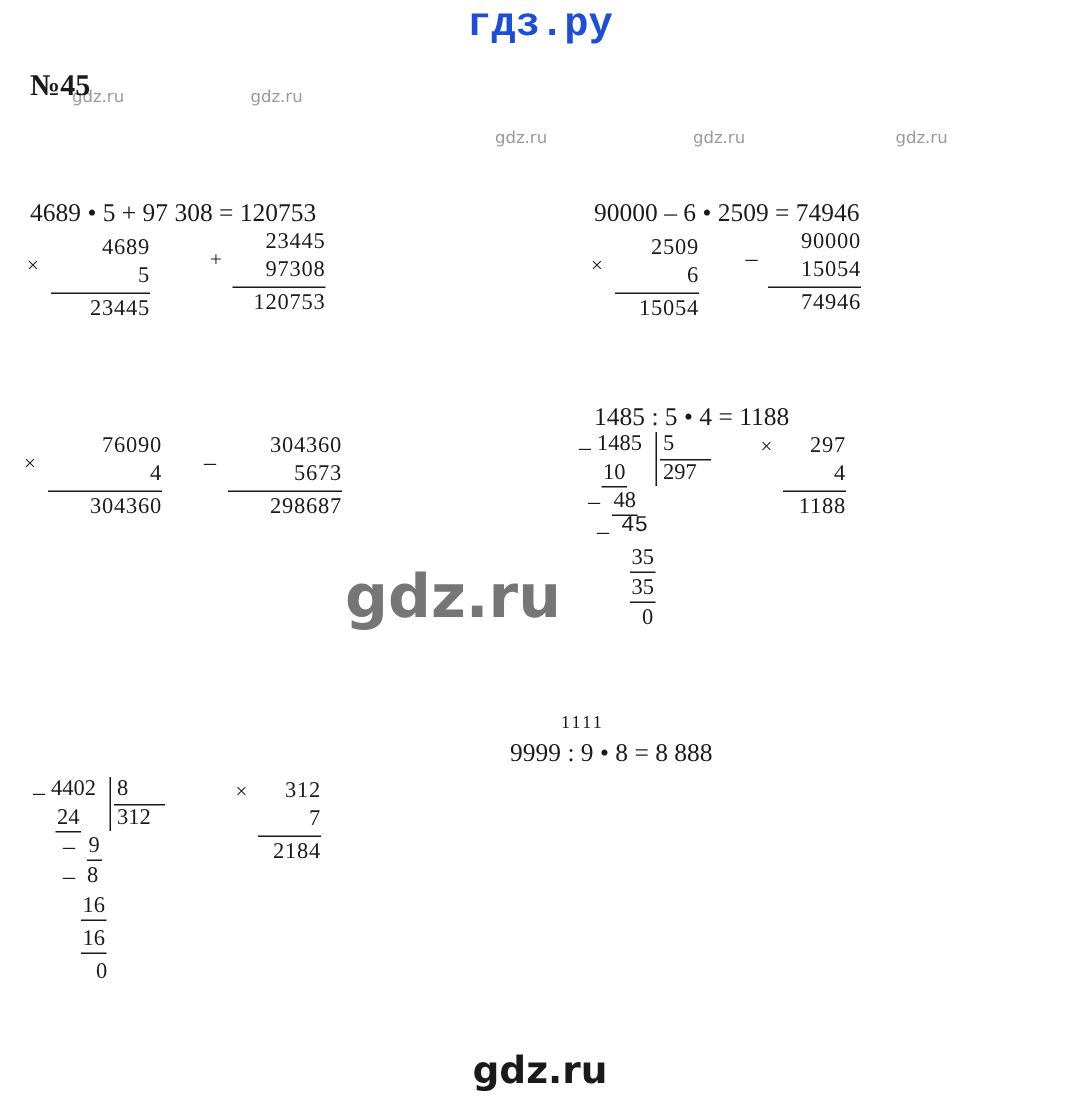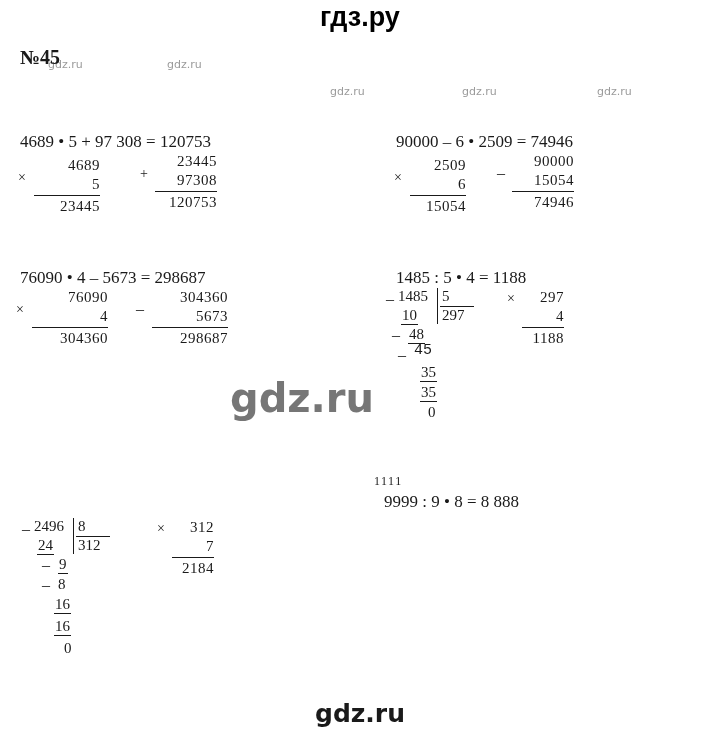--- a/index.html
+++ b/index.html
@@ -19,24 +19,24 @@
     position: relative;
     width: 720px;
     height: 740px;
   }
   
   .wm-top {
     position: absolute;
     left: 0; right: 0;
     top: 2px;
     text-align: center;
-    font-family: Liberation Sans, sans-serif;
+    font-family: Liberation Mono, monospace;
     font-weight: bold;
     font-size: 27px;
-    color: #000000;
+    color: #1d4ed8;
     letter-spacing: 0px;
   }
   .wm-bottom {
     position: absolute;
     left: 0; right: 0;
     bottom: 12px;
     text-align: center;
     font-family: "DejaVu Sans", sans-serif;
     font-weight: bold;
     font-size: 25px;
@@ -124,24 +124,23 @@
   <div class="wm-small" style="left:330px; top:85px;">gdz.ru</div>
   <div class="wm-small" style="left:462px; top:85px;">gdz.ru</div>
   <div class="wm-small" style="left:597px; top:85px;">gdz.ru</div>
 
   <div class="task-number">№45</div>
 
 
   <div class="expr" style="left:20px; top:132px;">4689 • 5 + 97 308 = 120753</div>
   <div class="expr" style="left:396px; top:132px;">90000 – 6 • 2509 = 74946</div>
 
-  <div class="expr" style="left:20px; top:268px;">76090 • 4 – 5673 = 298687</div>
   <div class="expr" style="left:396px; top:268px;">1485 : 5 • 4 = 1188</div>
 
-  <div class="expr" style="left:340px; top:492px;margin-left:44px;">9999 : 9 • 8 = 8 888</div>
+  <div class="expr" style="left:340px; top:492px;">9999 : 9 • 8 = 8 888</div>
   <div class="small-carry" style="left:374px; top:474px;">1111</div>
 
   <div class="colcalc" style="left:34px; top:156px; width:66px;">
     <div class="opsym" style="left:-16px; top:13px;">×</div>
     <div class="num">4689</div>
     <div class="num uline">5</div>
     <div class="num" style="padding-top:1px;">23445</div>
   </div>
 
   <div class="colcalc" style="left:155px; top:152px; width:62px;">
@@ -202,21 +201,21 @@
 
   <div class="colcalc" style="left:522px; top:288px; width:42px;">
     <div class="opsym" style="left:-15px; top:2px;">×</div>
     <div class="num">297</div>
     <div class="num uline">4</div>
     <div class="num" style="padding-top:1px;">1188</div>
   </div>
 
   <div style="position:absolute; left:28px; top:518px; width:130px; height:160px; font-size:15px;">
     <div class="opsym" style="left:-6px; top:2px; font-size:16px;">–</div>
-    <div style="position:absolute; left:6px; top:0px;">2496</div>
+    <div style="position:absolute; left:6px; top:0px;">4402</div>
     <div class="divbar" style="left:45px; top:0px; height:36px;"></div>
     <div style="position:absolute; left:50px; top:0px;">8</div>
     <div class="hbar" style="left:48px; top:18px; width:34px;"></div>
     <div style="position:absolute; left:50px; top:19px;">312</div>
 
     <div style="position:absolute; left:9px; top:19px; border-bottom:1.3px solid #1a1a1a; padding:0 1px;">24</div>
 
     <div class="opsym" style="left:14px; top:38px; font-size:16px;">–</div>
     <div style="position:absolute; left:30px; top:38px; border-bottom:1.3px solid #1a1a1a; padding:0 1px;">9</div>
 

